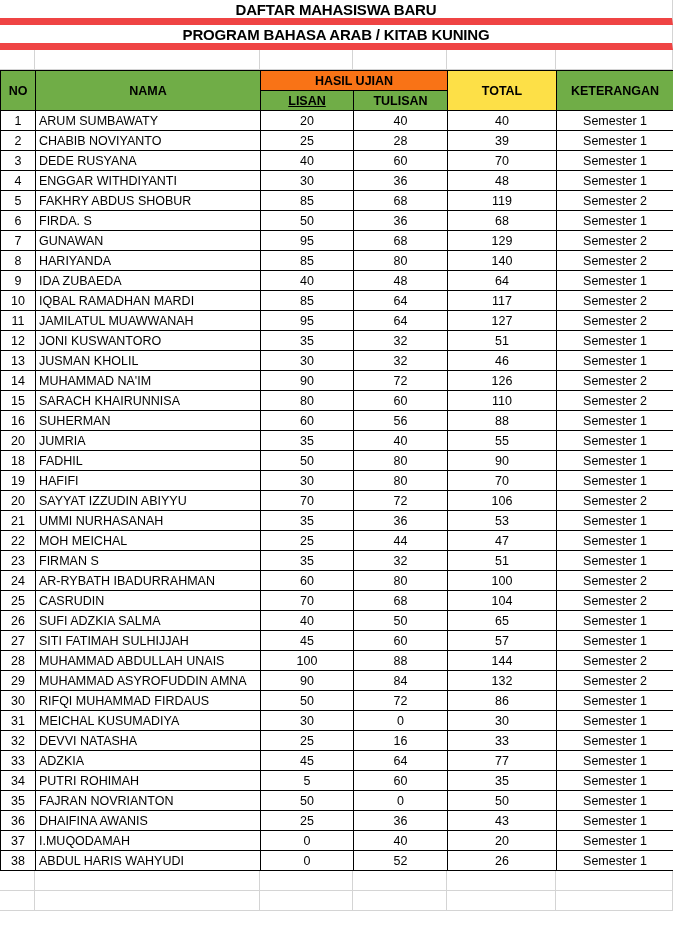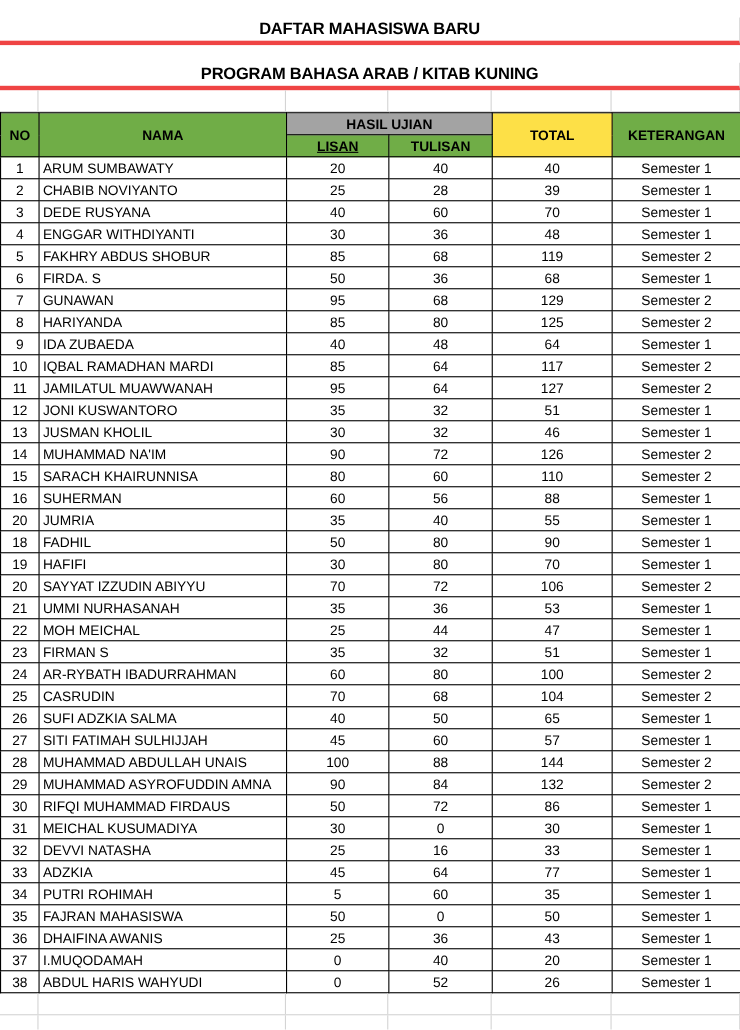--- a/index.html
+++ b/index.html
@@ -1,21 +1,21 @@
 <!DOCTYPE html>
 <html><head>
   <meta charset="utf-8">
   <style>
     html, body { margin: 0; padding: 0; background: #ffffff; }
     body { width: 673px; height: 936px; overflow: hidden; position: relative;
            font-family: "Liberation Sans", "DejaVu Sans", sans-serif; color: #000; }
     .sheet { position: absolute; left: 0; top: 0; width: 673px; }
-    .title-row { height: 25px; border-bottom: 4px solid #ef4444; border-right: 1px solid #d4d4d4;
+    .title-row { height: 25px; border-bottom: 7px solid #ef4444; border-right: 1px solid #d4d4d4;
                  box-sizing: border-box; display: flex; align-items: center; justify-content: center;
-                 font-weight: bold; font-size: 15px; letter-spacing: -0.2px; margin-top: 16px; }
+                 font-weight: bold; font-size: 15px; letter-spacing: -0.2px; }
     .grid-row { display: flex; height: 20px; box-sizing: border-box; border-bottom: 1px solid #d4d4d4; }
     .grid-row > div { box-sizing: border-box; border-right: 1px solid #d4d4d4; height: 100%; }
     .c-no { width: 35px; } .c-nama { width: 225px; } .c-lisan { width: 93px; }
     .c-tulisan { width: 94px; } .c-total { width: 109px; } .c-ket { width: 117px; }
 
     table.data { border-collapse: collapse; table-layout: fixed; width: 673px; }
     table.data th, table.data td { border: 1px solid #000; padding: 0; font-size: 12.5px; }
     table.data th { background: #70ad47; font-weight: bold; font-size: 12.5px; text-align: center; }
     table.data tr.h1 th { height: 19px; }
     table.data tr.h2 th { height: 19px; }
@@ -43,21 +43,21 @@
         <col style="width:225px">
         <col style="width:93px">
       <col style="width:94px">
         <col style="width:109px">
         <col style="width:117px">
     </colgroup>
     <thead>
       <tr class="h1">
         <th rowspan="2" style="background: rgb(112, 173, 71);">NO</th>
         <th rowspan="2" style="background: rgb(112, 173, 71);">NAMA</th>
-        <th colspan="2" style="background: #a3a3a3;">HASIL UJIAN</th>
+        <th colspan="2" style="background: #f97316;">HASIL UJIAN</th>
         <th rowspan="2" style="background: #fde047;">TOTAL</th>
         <th rowspan="2" style="background: rgb(112, 173, 71);">KETERANGAN</th>
       </tr>
       <tr class="h2">
         <th style="background: rgb(112, 173, 71); text-decoration: underline;">LISAN</th>
         <th style="background: rgb(112, 173, 71);">TULISAN</th>
       </tr>
     </thead>
     <tbody id="rows">
         <tr>
@@ -114,21 +114,21 @@
           <td>95</td>
           <td>68</td>
           <td>129</td>
           <td>Semester 2</td>
         </tr>
         <tr>
           <td>8</td>
           <td class="nama">HARIYANDA</td>
           <td>85</td>
           <td>80</td>
-          <td>125</td>
+          <td>140</td>
           <td>Semester 2</td>
         </tr>
         <tr>
           <td>9</td>
           <td class="nama">IDA ZUBAEDA</td>
           <td>40</td>
           <td>48</td>
           <td>64</td>
           <td>Semester 1</td>
         </tr>
@@ -327,21 +327,21 @@
         <tr>
           <td>34</td>
           <td class="nama">PUTRI ROHIMAH</td>
           <td>5</td>
           <td>60</td>
           <td>35</td>
           <td>Semester 1</td>
         </tr>
         <tr>
           <td>35</td>
-          <td class="nama">FAJRAN MAHASISWA</td>
+          <td class="nama">FAJRAN NOVRIANTON</td>
           <td>50</td>
           <td>0</td>
           <td>50</td>
           <td>Semester 1</td>
         </tr>
         <tr>
           <td>36</td>
           <td class="nama">DHAIFINA AWANIS</td>
           <td>25</td>
           <td>36</td>

